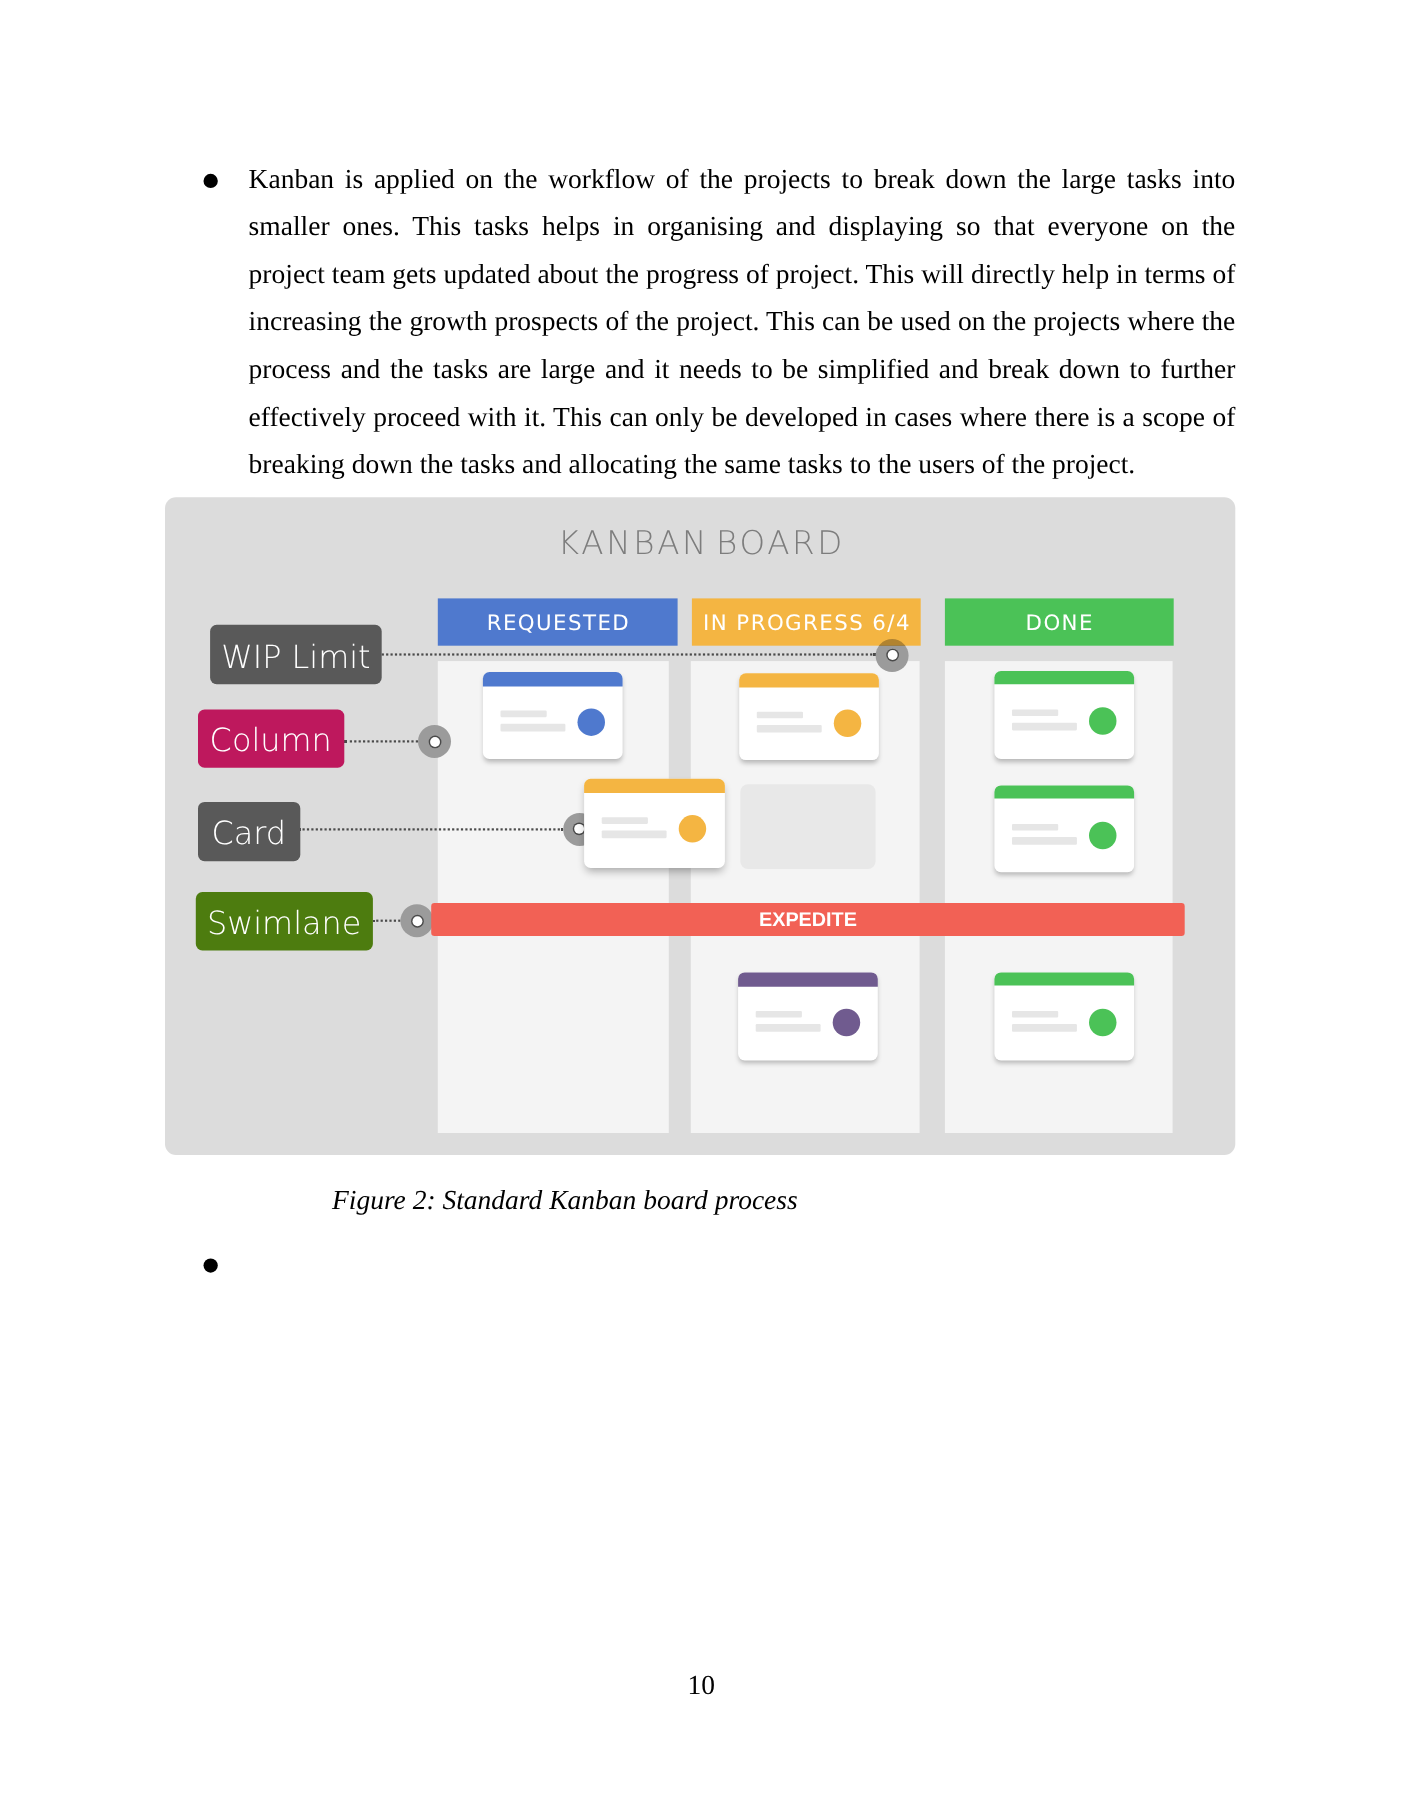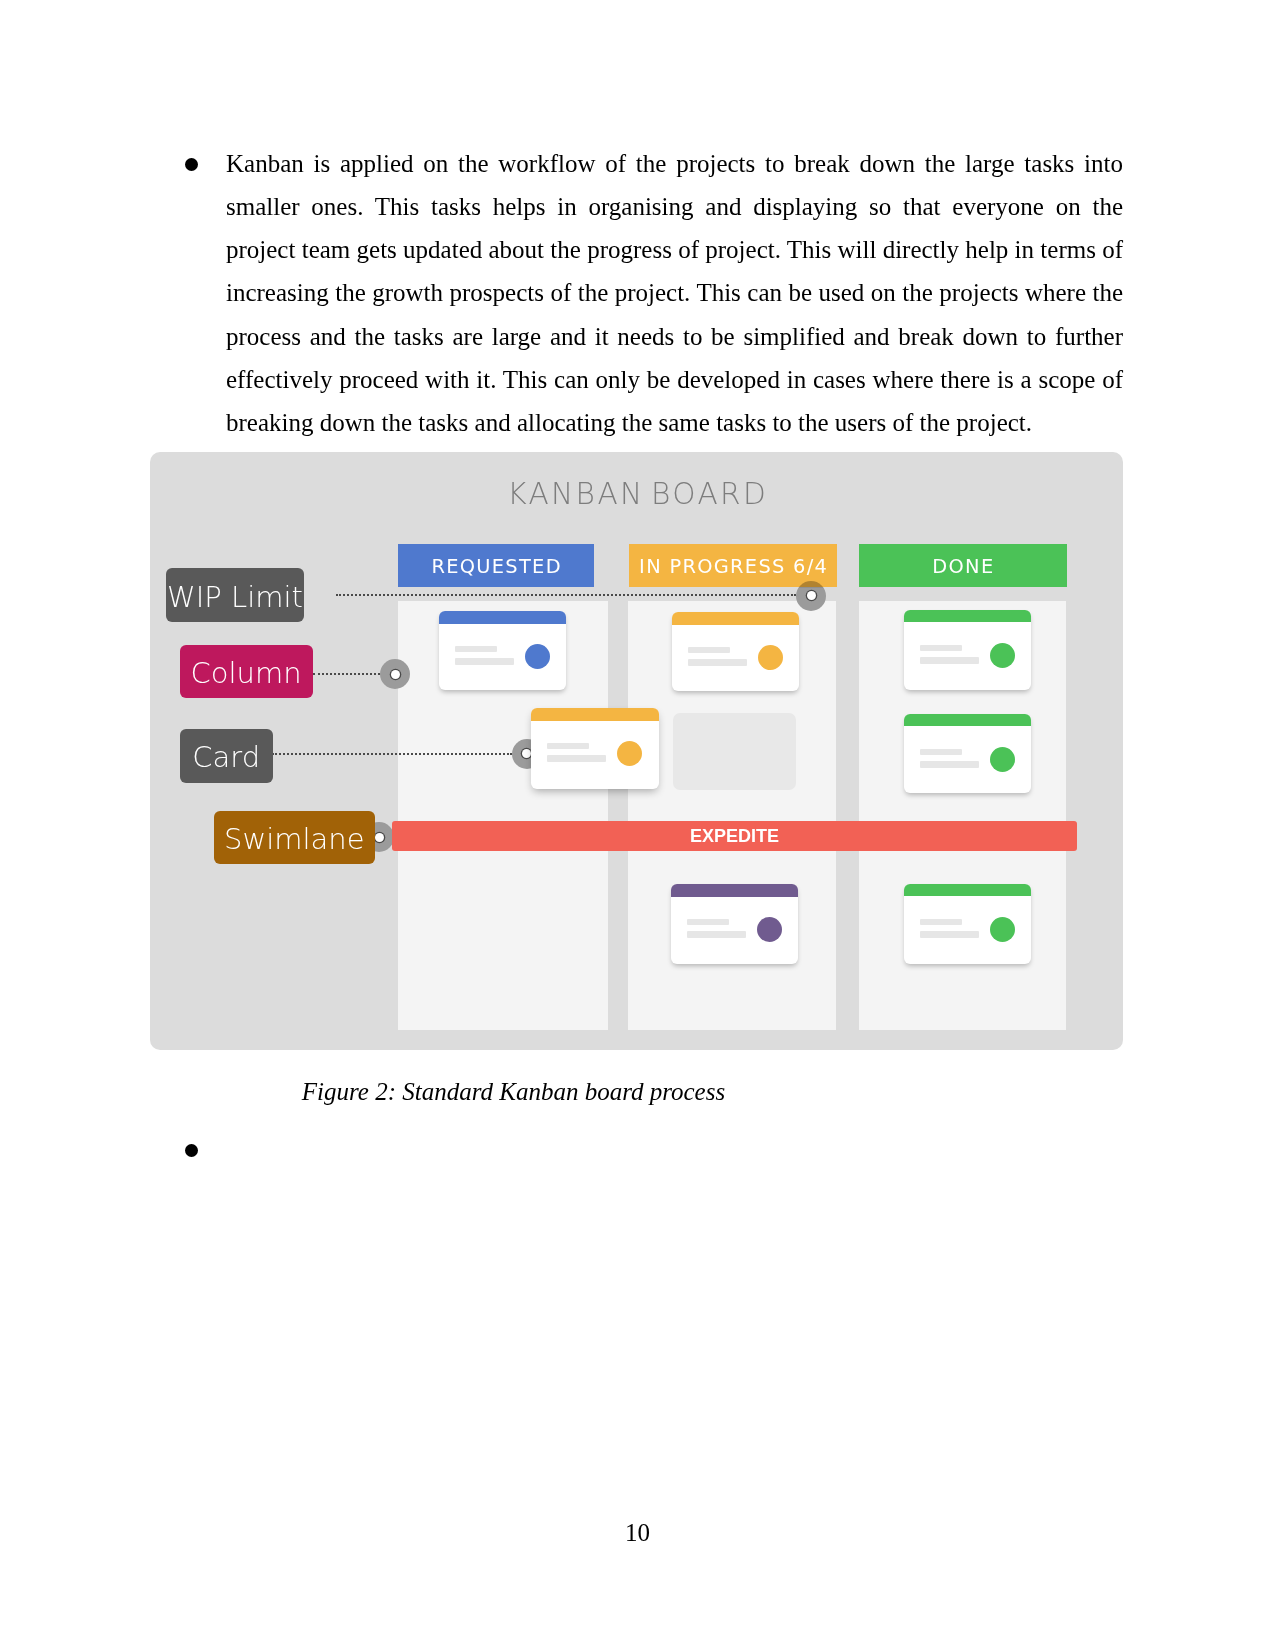--- a/index.html
+++ b/index.html
@@ -61,21 +61,21 @@
     <span class="mark"></span><span>Kanban is applied on the workflow of the projects to break down the large tasks into smaller ones. This tasks helps in organising and displaying so that everyone on the project team gets updated about the progress of project. This will directly help in terms of increasing the growth prospects of the project. This can be used on the projects where the process and the tasks are large and it needs to be simplified and break down to further effectively proceed with it. This can only be developed in cases where there is a scope of breaking down the tasks and allocating the same tasks to the users of the project.</span>
   </div>
 
   <div class="kanban" style="background: rgb(220, 220, 220);">
     <div class="kanban-title" style="color: rgb(125, 125, 125);">KANBAN BOARD</div>
 
     <div class="col" style="left: 248px; top: 149px; width: 209.6px; height: 429px; background: rgb(244, 244, 244);"></div>
     <div class="col" style="left: 478.2px; top: 149px; width: 208px; height: 429px; background: rgb(244, 244, 244);"></div>
     <div class="col" style="left: 709px; top: 149px; width: 207px; height: 429px; background: rgb(244, 244, 244);"></div>
 
-    <div class="colhead" style="left: 248px; top: 91.9px; width: 196px; height: 43.6px; background: rgb(79, 121, 206);"><span>REQUESTED</span></div>
+    <div class="colhead" style="left: 248px; top: 91.9px; width: 218px; height: 43.6px; background: rgb(79, 121, 206);"><span>REQUESTED</span></div>
     <div class="colhead" style="left: 479px; top: 91.9px; width: 208px; height: 43.6px; z-index: 5; background: rgb(244, 181, 66);"><span>IN PROGRESS 6/4</span></div>
     <div class="colhead" style="left: 709px; top: 91.9px; width: 207.5px; height: 43.6px; background: rgb(75, 194, 87);"><span>DONE</span></div>
 
     <div class="card" style="left:289px; top:159px; width:127px; height:79px;">
       <div class="top" style="background: rgb(79, 121, 206);"></div>
       <div class="ln" style="left:16px; top:35px; width:42px; height:6px;"></div>
       <div class="ln" style="left:16px; top:47px; width:59px; height:7px;"></div>
       <div class="dot" style="left: 86px; top: 33px; width: 25px; height: 25px; background: rgb(79, 121, 206);"></div>
     </div>
 
@@ -123,24 +123,24 @@
       <div class="ln" style="left:16px; top:35px; width:42px; height:6px;"></div>
       <div class="ln" style="left:16px; top:47px; width:59px; height:7px;"></div>
       <div class="dot" style="left: 86px; top: 33px; width: 25px; height: 25px; background: rgb(75, 194, 87);"></div>
     </div>
 
     <div class="leader" style="left:186px; top:142px; width:460px;"></div>
     <div class="leader" style="left:163px; top:221.3px; width:67.4px;"></div>
     <div class="leader" style="left:122.4px; top:300.9px; width:239.5px;"></div>
     <div class="leader" style="left:188.7px; top:384px; width:25.3px;"></div>
 
-    <div class="tag" style="left: 16px; top: 115.8px; width: 138px; height: 54.4px; line-height: 54.4px; background: rgb(89, 89, 89);"><span>WIP Limit</span></div>
+    <div class="tag" style="left: 41px; top: 115.8px; width: 156px; height: 54.4px; line-height: 54.4px; background: rgb(89, 89, 89);"><span>WIP Limit</span></div>
     <div class="tag" style="left: 29.6px; top: 193.4px; width: 133px; height: 53px; line-height: 53.2px; background: #be185d;"><span>Column</span></div>
     <div class="tag" style="left: 29.7px; top: 276.9px; width: 93px; height: 53.8px; line-height: 53.8px; background: rgb(89, 89, 89);"><span>Card</span></div>
-    <div class="tag" style="left: 28px; top: 358.8px; width: 160.7px; height: 52.8px; line-height: 52.8px; background: #a16207; margin-left: 36px;"><span>Swimlane</span></div>
+    <div class="tag" style="left: 28px; top: 358.8px; width: 160.7px; height: 52.8px; line-height: 52.8px; background: #4d7c0f;"><span>Swimlane</span></div>
 
     <div class="knob" style="left: 646px; top: 128.6px; width: 30px; height: 30px; background: rgb(155, 155, 155);">
         <i></i>
       </div>
     <div class="knob-shade" style="left:646px; top:128.6px; width:30px; height:30px;
                 clip-path:inset(0 0 23.3px 0);"></div>
     <div class="knob" style="left: 230.4px; top: 207.3px; width: 30px; height: 30px; background: rgb(155, 155, 155);">
         <i></i>
       </div>
     <div class="knob" style="left: 361.9px; top: 286.9px; width: 30px; height: 30px; background: rgb(155, 155, 155);">

